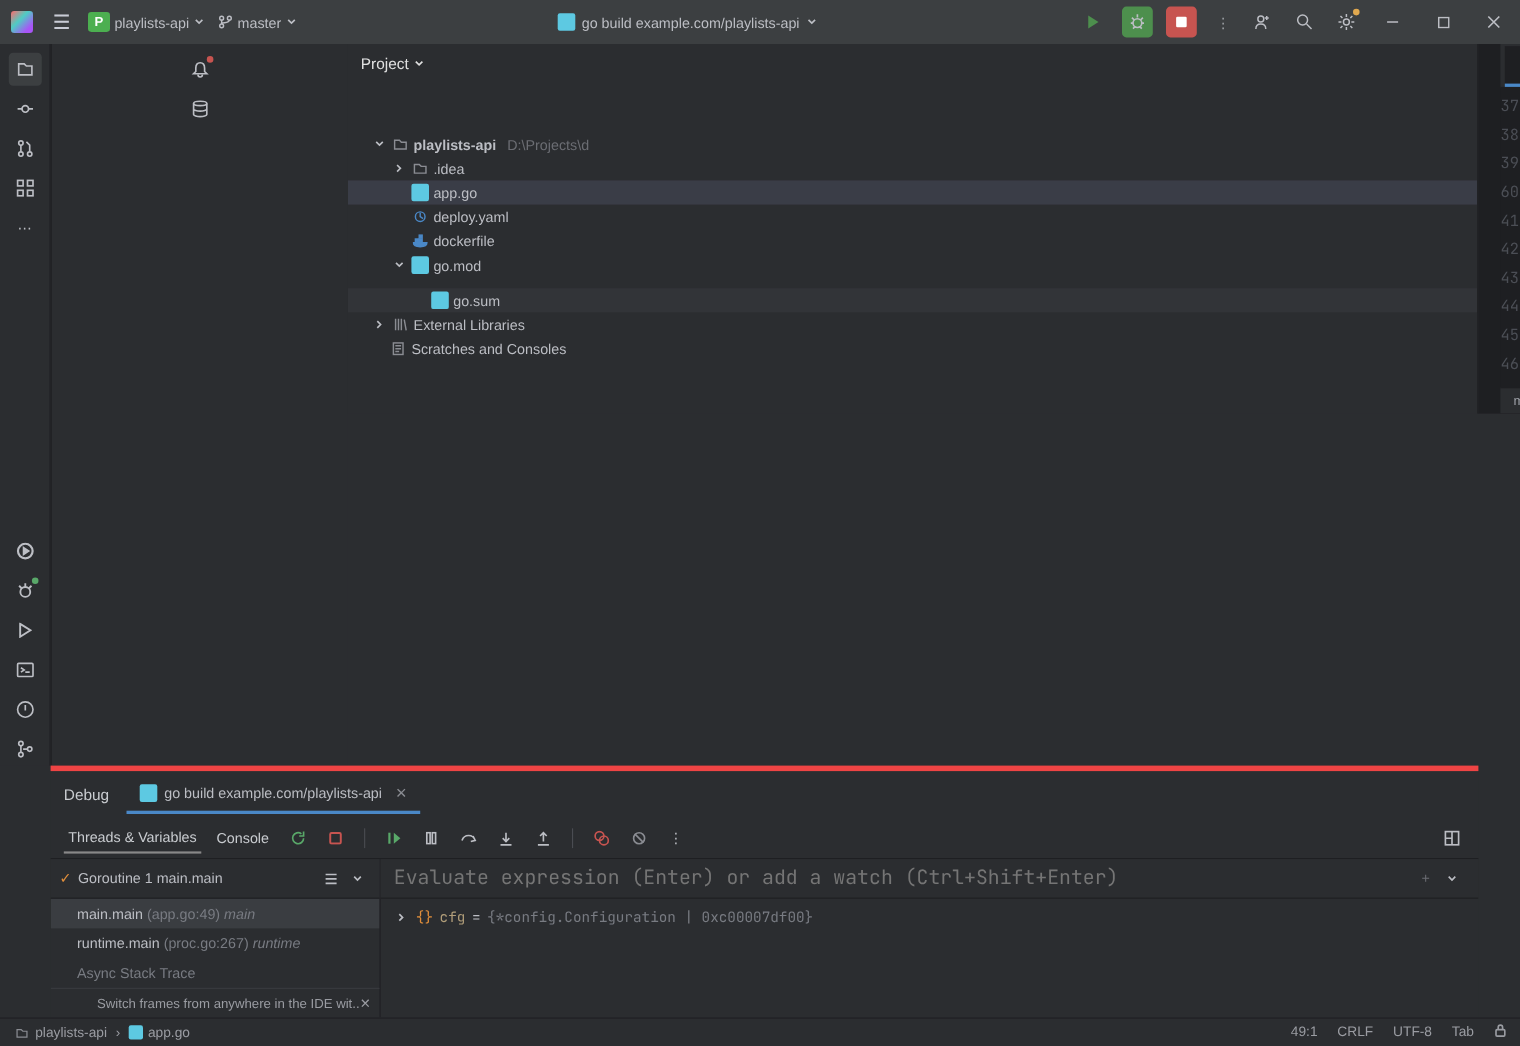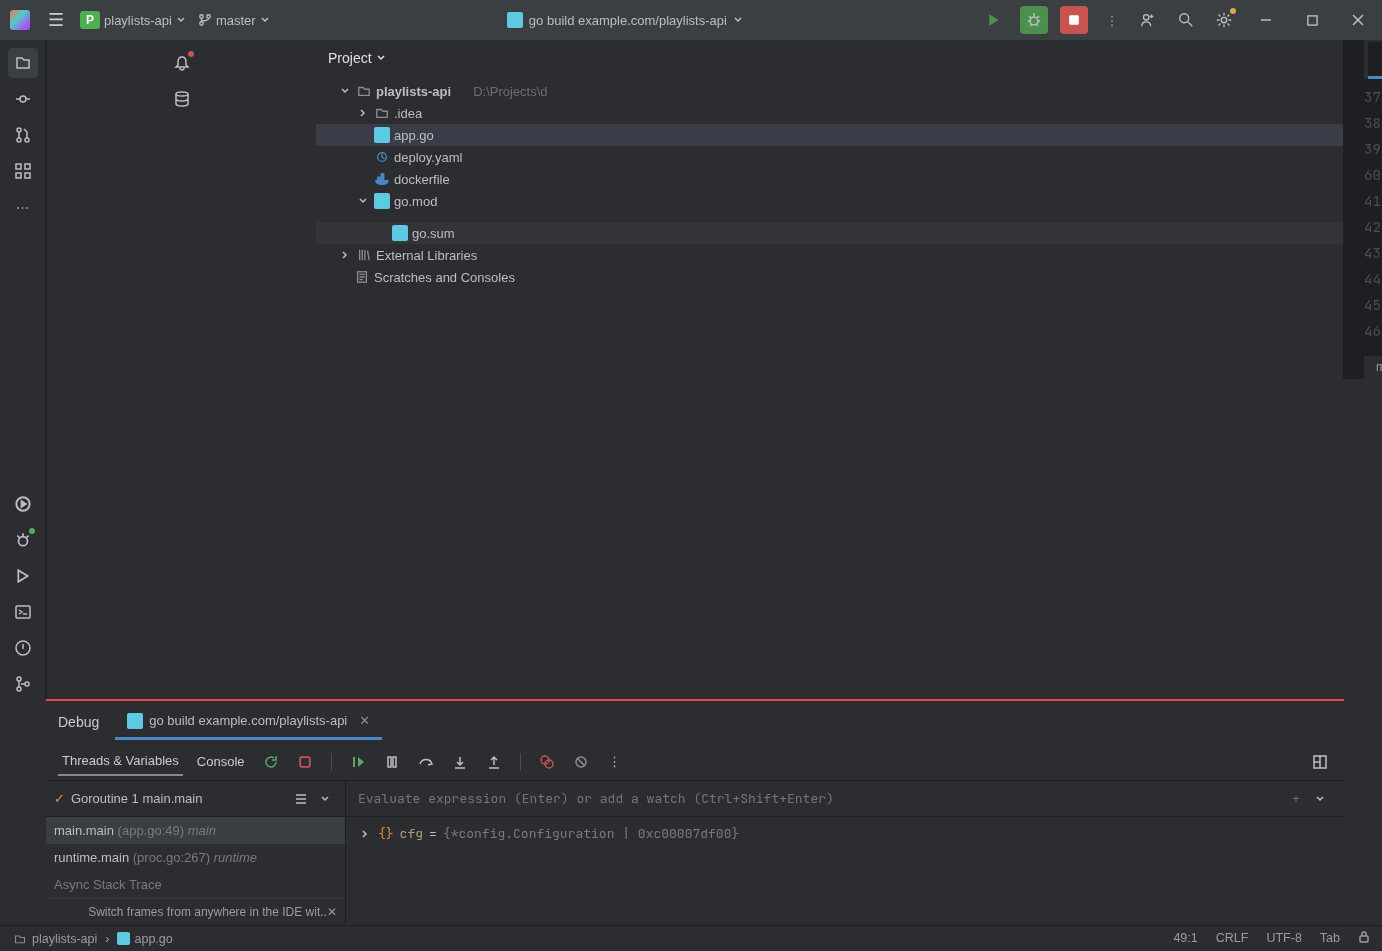--- a/index.html
+++ b/index.html
@@ -32,70 +32,70 @@
 .win-btn { width:32px; height:26px; display:flex; align-items:center; justify-content:center; cursor:pointer; }
 
 
 .body-grid { flex:1; display:grid; grid-template-columns:46px 270px 1fr 38px; grid-template-rows:1fr 320px; overflow:hidden; }
 .left-strip { grid-row:1/3; background:#2b2d30; border-right:1px solid #1e1f22; display:flex; flex-direction:column; align-items:center; padding-top:8px; gap:6px; }
 .strip-ico { width:30px; height:30px; display:flex; align-items:center; justify-content:center; cursor:pointer; border-radius:4px; position:relative; }
 .strip-ico.act { background:#3c3f41; }
 .strip-sep { flex:1; }
 
 
-.proj-panel { background:#2b2d30; border-right:1px solid #1e1f22; display:flex; flex-direction:column; overflow:hidden; }
+.proj-panel { background:#2b2d30; border-right:1px solid #1e1f22; display:flex; flex-direction:column; overflow:hidden;gap:40px; }
 .proj-hdr { padding:10px 12px; font-size:14px; color:#e0e0e0; display:flex; align-items:center; gap:4px; }
 .tree { padding:4px 0; overflow:auto; }
 .tree-row { display:flex; align-items:center; gap:4px; padding:3px 8px; cursor:pointer; white-space:nowrap; }
 .tree-row.sel { background:#3a3d47; }
 .tree-row.sel2 { background:#323438;margin-top:10px; }
 .ind { display:inline-block; }
 .chvr { width:14px; height:14px; display:inline-flex; align-items:center; justify-content:center; }
 .fico { width:16px; height:16px; display:inline-flex; align-items:center; justify-content:center; }
 .gopher { background:#5dc9e2; border-radius:2px; }
 .tlabel { color:#bcbec4; }
-.tlabel.dim { color:#6b6d73; margin-left:18px; }
+.tlabel.dim { color:#6b6d73; margin-left:6px; }
 
 
 .editor-area { display:flex; flex-direction:column; background:#1e1f22; overflow:hidden;padding-left:20px; }
 .tabs { height:40px; display:flex; align-items:flex-end; background:#2b2d30; border-bottom:1px solid #1e1f22; padding-left:4px; }
 .tab { padding:9px 14px; display:flex; align-items:center; gap:6px; cursor:pointer; color:#a0a3a8; }
 .tab.act { color:#d5d7dd; border-bottom:3px solid #4a88c7; background:#1e1f22; }
 .editor-body { flex:1; position:relative; display:flex; overflow:hidden; }
 .gutter { width:80px; background:#1e1f22; text-align:right; color:#4b4e55; font-family:"JetBrains Mono","Consolas",monospace; font-size:14px; padding-top:4px; position:relative; }
 .gln { height:26px; line-height:26px; padding-right:22px; }
 .code { flex:1; font-family:"JetBrains Mono","Consolas",monospace; font-size:14.5px; line-height:26px; padding-top:4px; overflow:hidden; white-space:pre; position:relative; }
 .errstrip { width:16px; background:#1e1f22; position:relative; }
 .errmk { position:absolute; right:4px; width:8px; height:2px; }
 .breadcrumb-ed { height:24px; background:#2b2d30; padding:4px 12px; font-size:12px; color:#9c9fa6; border-top:1px solid #1e1f22; }
 
 .right-strip { grid-row:1/3; background:#2b2d30; border-left:1px solid #1e1f22; display:flex; flex-direction:column; align-items:center; padding-top:8px; gap:6px; }
 
 
-.debug-panel { grid-column:2/4; display:flex; flex-direction:column; background:#2b2d30; border-top:2px solid #ef4444; }
+.debug-panel { grid-column:2/4; display:flex; flex-direction:column; background:#2b2d30; border-top:5px solid #ef4444; }
 .dbg-tabs { height:42px; display:flex; align-items:center; padding:0 12px; gap:16px; }
 .dbg-title { font-size:14px; color:#c9ccd0; }
 .dbg-run-tab { display:flex; align-items:center; gap:6px; padding:8px 12px; border-bottom:3px solid #4a88c7; }
 .dbg-toolbar { height:38px; display:flex; align-items:center; padding:0 12px; gap:10px; border-bottom:1px solid #1e1f22; }
 .dbgt-tab { color:#c9ccd0; cursor:pointer; padding:6px 4px; }
 .dbgt-sep { width:1px; height:18px; background:#4a4c52; margin:0 4px; }
 .dbg-content { flex:1; display:flex; overflow:hidden; }
 .frames { width:300px; border-right:1px solid #1e1f22; display:flex; flex-direction:column; }
 .frm-hdr { height:36px; display:flex; align-items:center; padding:0 8px; background:#2b2d30; border-bottom:1px solid #1e1f22; }
 .frm-chk { color:#e08e3b; margin-right:6px; }
 .frm-list { flex:1; overflow:auto; }
-.frm-row { padding:6px 8px; cursor:pointer; white-space:nowrap; overflow:hidden; text-overflow:ellipsis; }
+.frm-row { padding:6px 24px; cursor:pointer; white-space:nowrap; overflow:hidden; text-overflow:ellipsis; }
 .frm-row.sel { background:#3a3d41; }
 .frm-main { color:#bcbec4; }
 .frm-loc { color:#787b82; }
 .frm-pkg { font-style:italic; color:#787b82; }
 .tip-row { padding:6px 8px; color:#9a9ca2; font-size:12px; border-top:1px solid #393b40; display:flex; align-items:center; justify-content:flex-end; }
 .vars { flex:1; display:flex; flex-direction:column; }
 .eval { height:36px; display:flex; align-items:center; padding:0 12px; background:#2b2d30; border-bottom:1px solid #1e1f22; }
-.eval input { flex:1; background:transparent; border:none; color:#888; font-family:"JetBrains Mono",monospace; font-size:13px; outline:none; }
+.eval input { flex:1; background:transparent; border:none; color:#888; font-family:"JetBrains Mono",monospace; font-size:18px; outline:none; }
 .var-body { flex:1; padding:8px 12px; }
 .var-row { display:flex; align-items:center; gap:6px; font-family:"JetBrains Mono",monospace; font-size:13px; }
 .var-ico { color:#e08e3b; }
 .var-nm { color:#b09d79; }
 .var-vl { color:#787b82; }
 
 
 .status-bar { height:26px; background:#2b2d30; border-top:1px solid #1e1f22; display:flex; align-items:center; padding:0 12px; font-size:12.5px; color:#9a9ca2; }
 .status-bar .sb-right { margin-left:auto; display:flex; gap:18px; }
 

